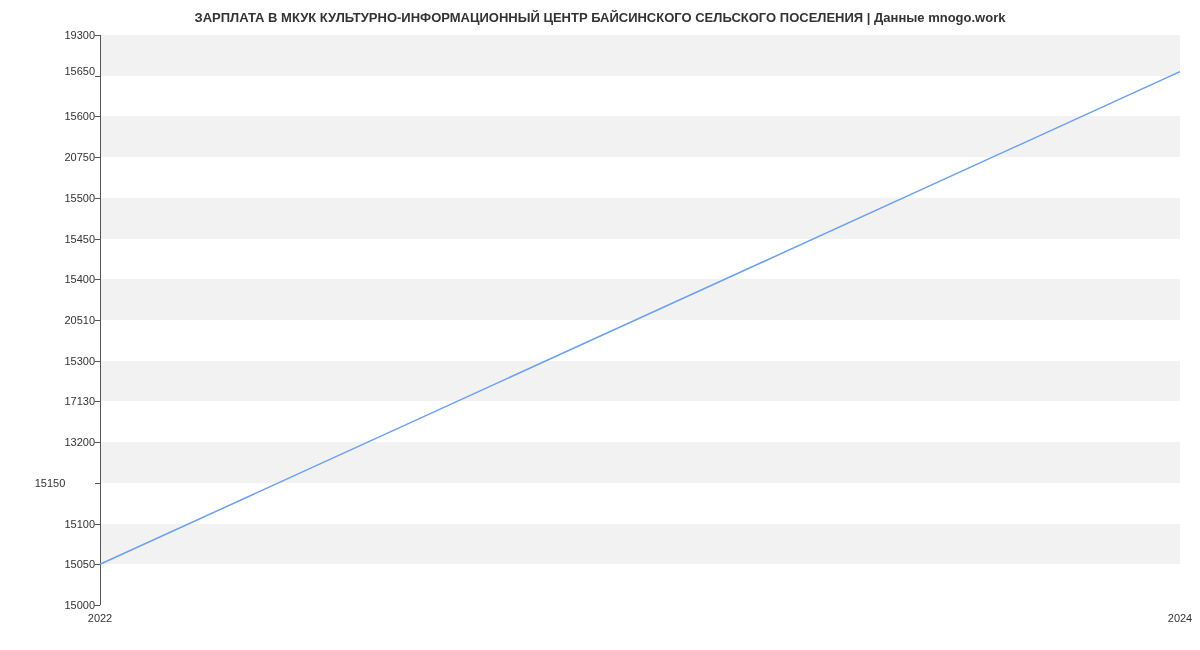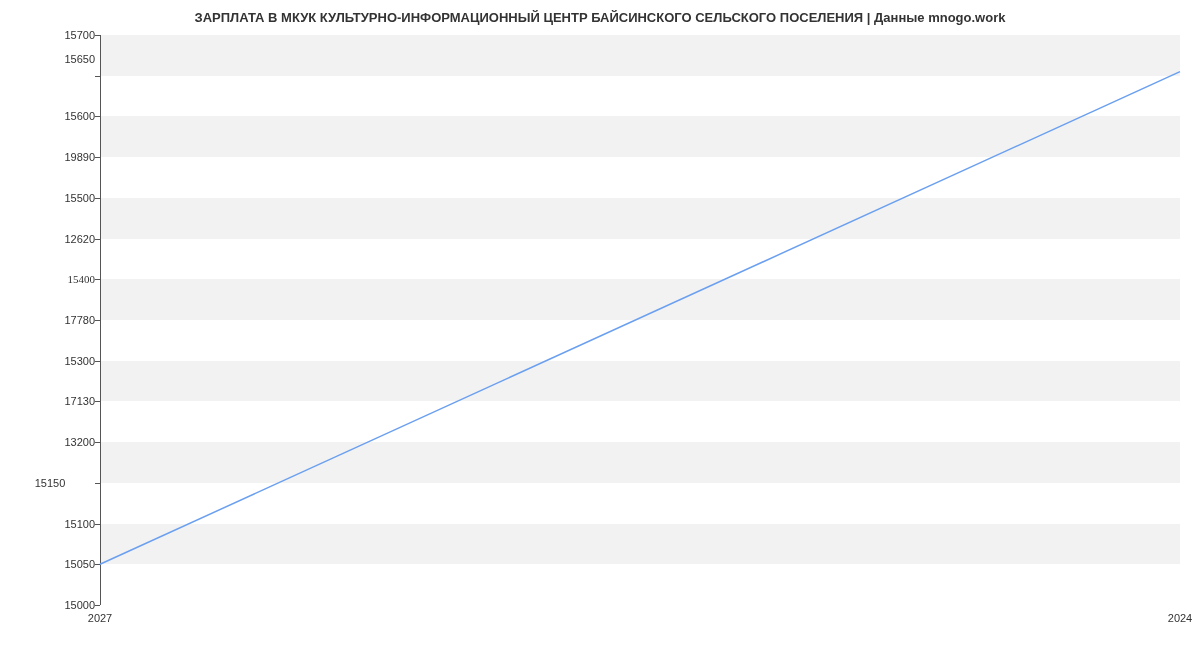--- a/index.html
+++ b/index.html
@@ -99,39 +99,39 @@
       <div class="y-tick-label" style="top: 523.571px;">15100</div>
       <div class="y-tick" style="top: 523.571px;"></div>
       <div class="y-tick-label" style="top: 482.857px; text-align: center;">15150</div>
       <div class="y-tick" style="top: 482.857px;"></div>
       <div class="y-tick-label" style="top: 442.143px;">13200</div>
       <div class="y-tick" style="top: 442.143px;"></div>
       <div class="y-tick-label" style="top: 401.429px;">17130</div>
       <div class="y-tick" style="top: 401.429px;"></div>
       <div class="y-tick-label" style="top: 360.714px;">15300</div>
       <div class="y-tick" style="top: 360.714px;"></div>
-      <div class="y-tick-label" style="top: 320px;">17780</div>
+      <div class="y-tick-label" style="top: 320px;">20510</div>
       <div class="y-tick" style="top: 320px;"></div>
-      <div class="y-tick-label" style="top: 279.286px; font-family: Liberation Serif, serif;">15400</div>
+      <div class="y-tick-label" style="top: 279.286px;">15400</div>
       <div class="y-tick" style="top: 279.286px;"></div>
-      <div class="y-tick-label" style="top: 238.571px;">12620</div>
+      <div class="y-tick-label" style="top: 238.571px;">15450</div>
       <div class="y-tick" style="top: 238.571px;"></div>
       <div class="y-tick-label" style="top: 197.857px; text-align: right;">15500</div>
       <div class="y-tick" style="top: 197.857px;"></div>
-      <div class="y-tick-label" style="top: 157.143px;">19890</div>
+      <div class="y-tick-label" style="top: 157.143px;">20750</div>
       <div class="y-tick" style="top: 157.143px;"></div>
       <div class="y-tick-label" style="top: 116.429px;">15600</div>
       <div class="y-tick" style="top: 116.429px;"></div>
-      <div class="y-tick-label" style="top: 59px;">15650</div>
+      <div class="y-tick-label" style="top: 71px;">15650</div>
       <div class="y-tick" style="top: 75.7143px;"></div>
-      <div class="y-tick-label" style="top: 35px;">15700</div>
+      <div class="y-tick-label" style="top: 35px;">19300</div>
       <div class="y-tick" style="top: 35px;"></div>
     </div>
 
   <div id="xticks">
-      <div class="x-tick-label" style="left: 100px;">2027</div>
+      <div class="x-tick-label" style="left: 100px;">2022</div>
       <div class="x-tick-label" style="left: 1180px;">2024</div>
     </div>
 
   <svg class="line-svg">
     <polyline id="series-line" fill="none" stroke-width="1.5" points="0,529.2857142857143 1080,36.64285714285711" stroke="#6a9ff0"></polyline>
   </svg>
 </div>
 
 </body></html>

